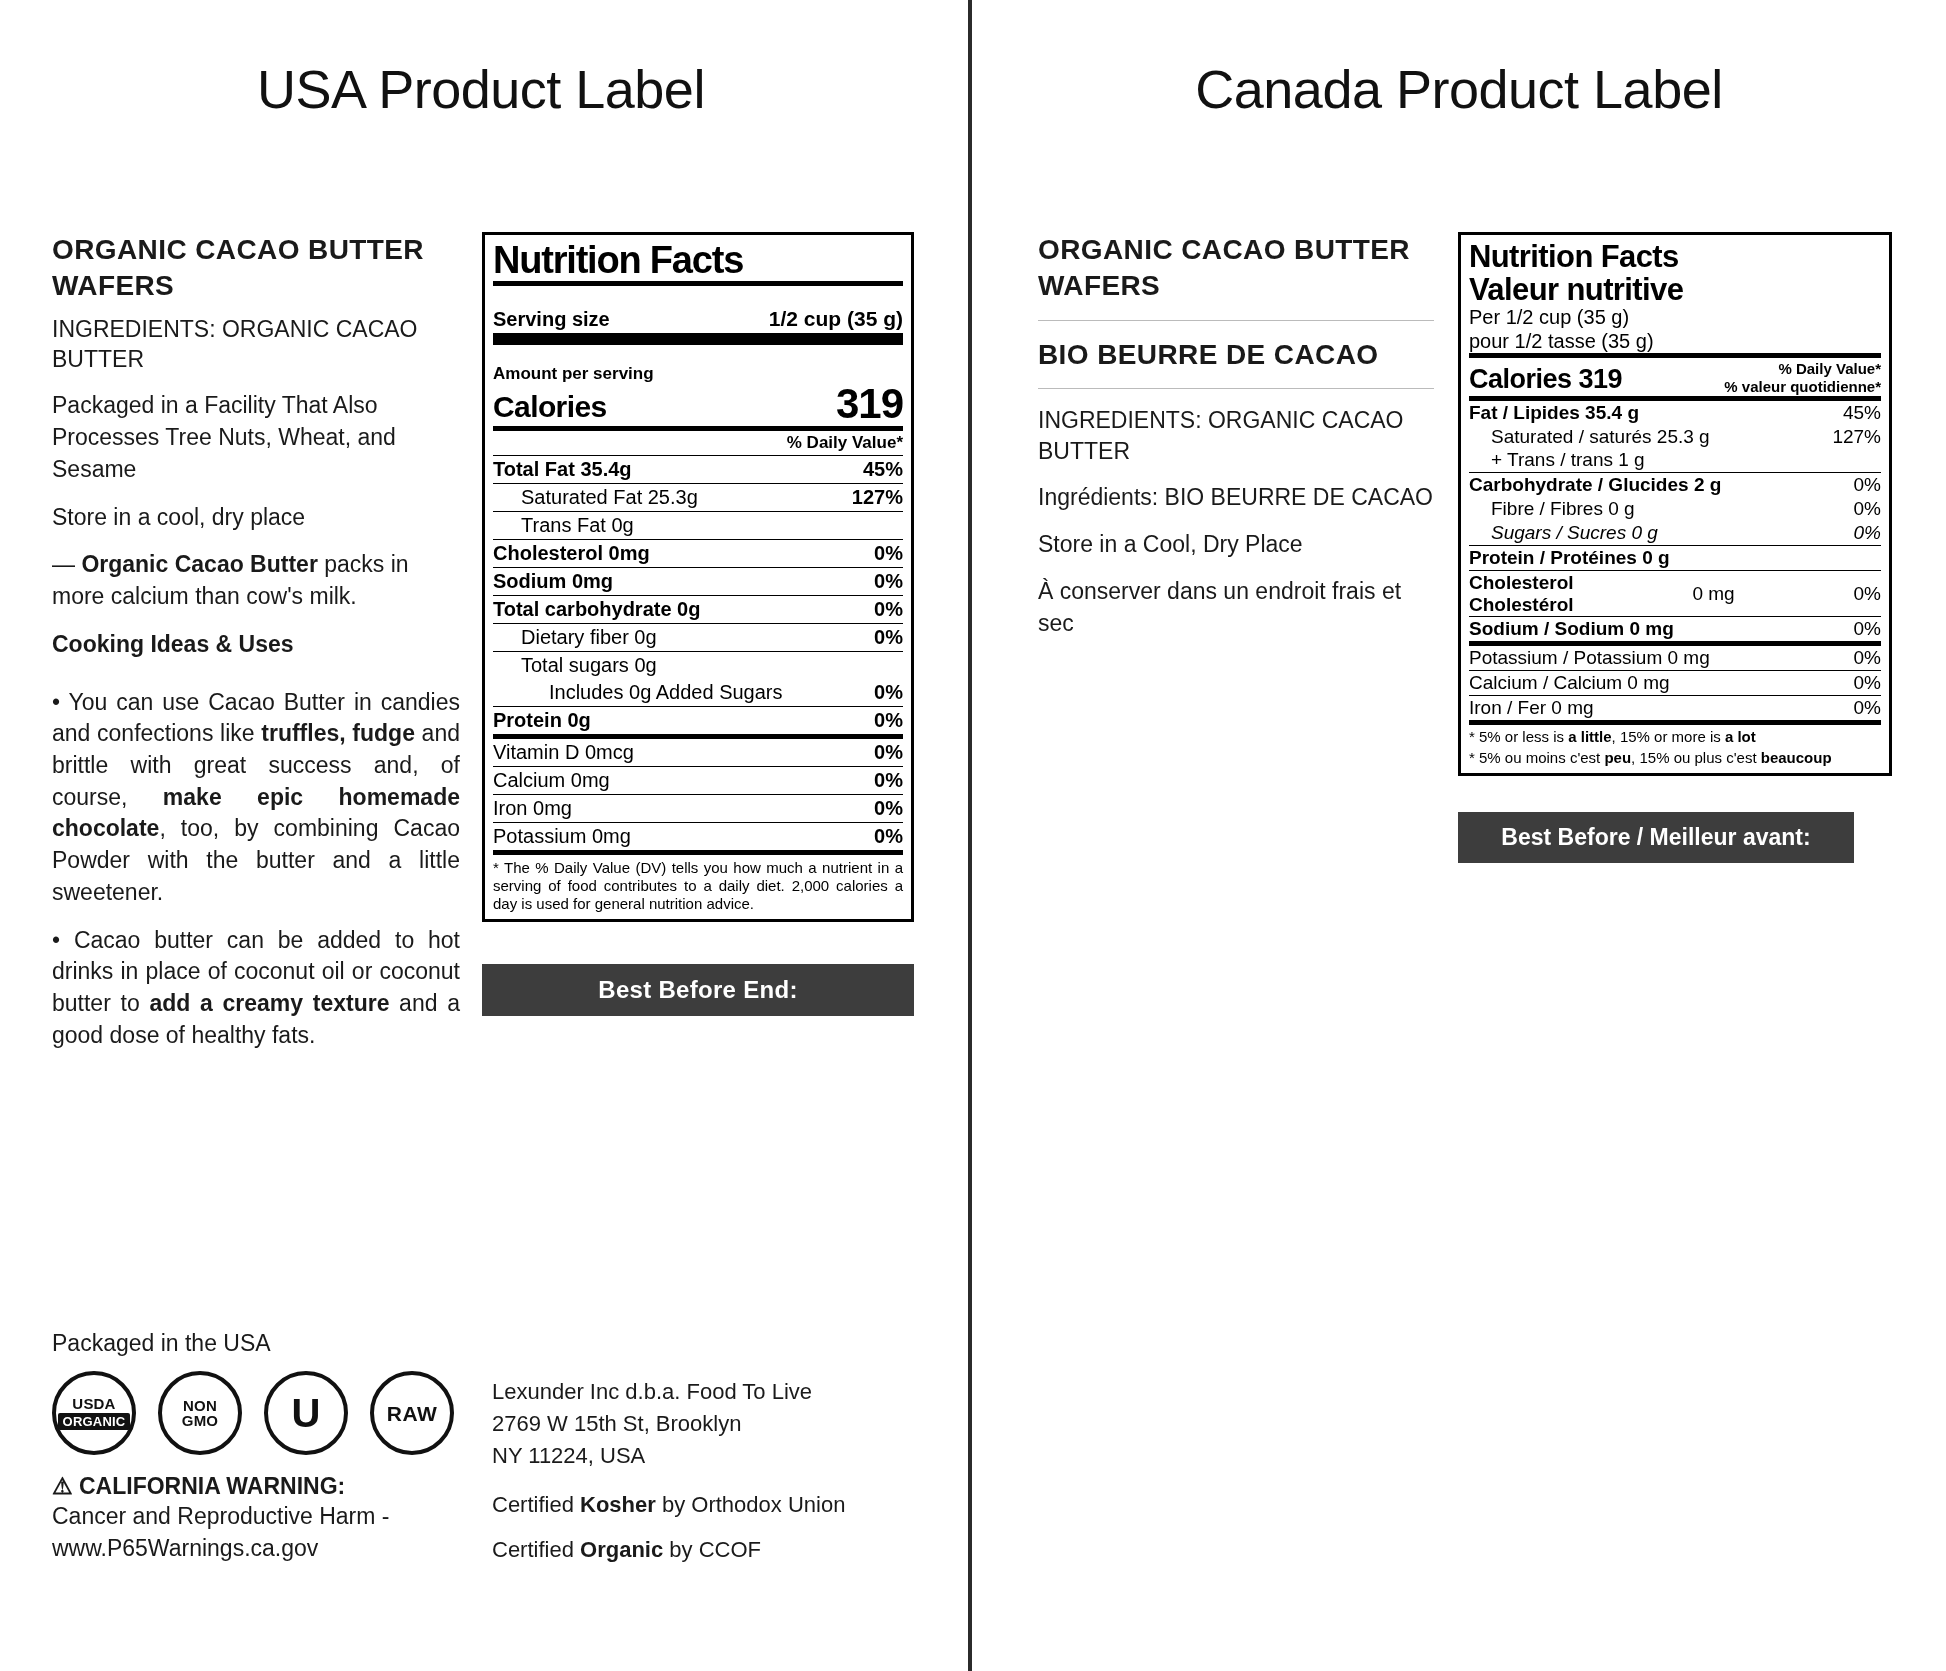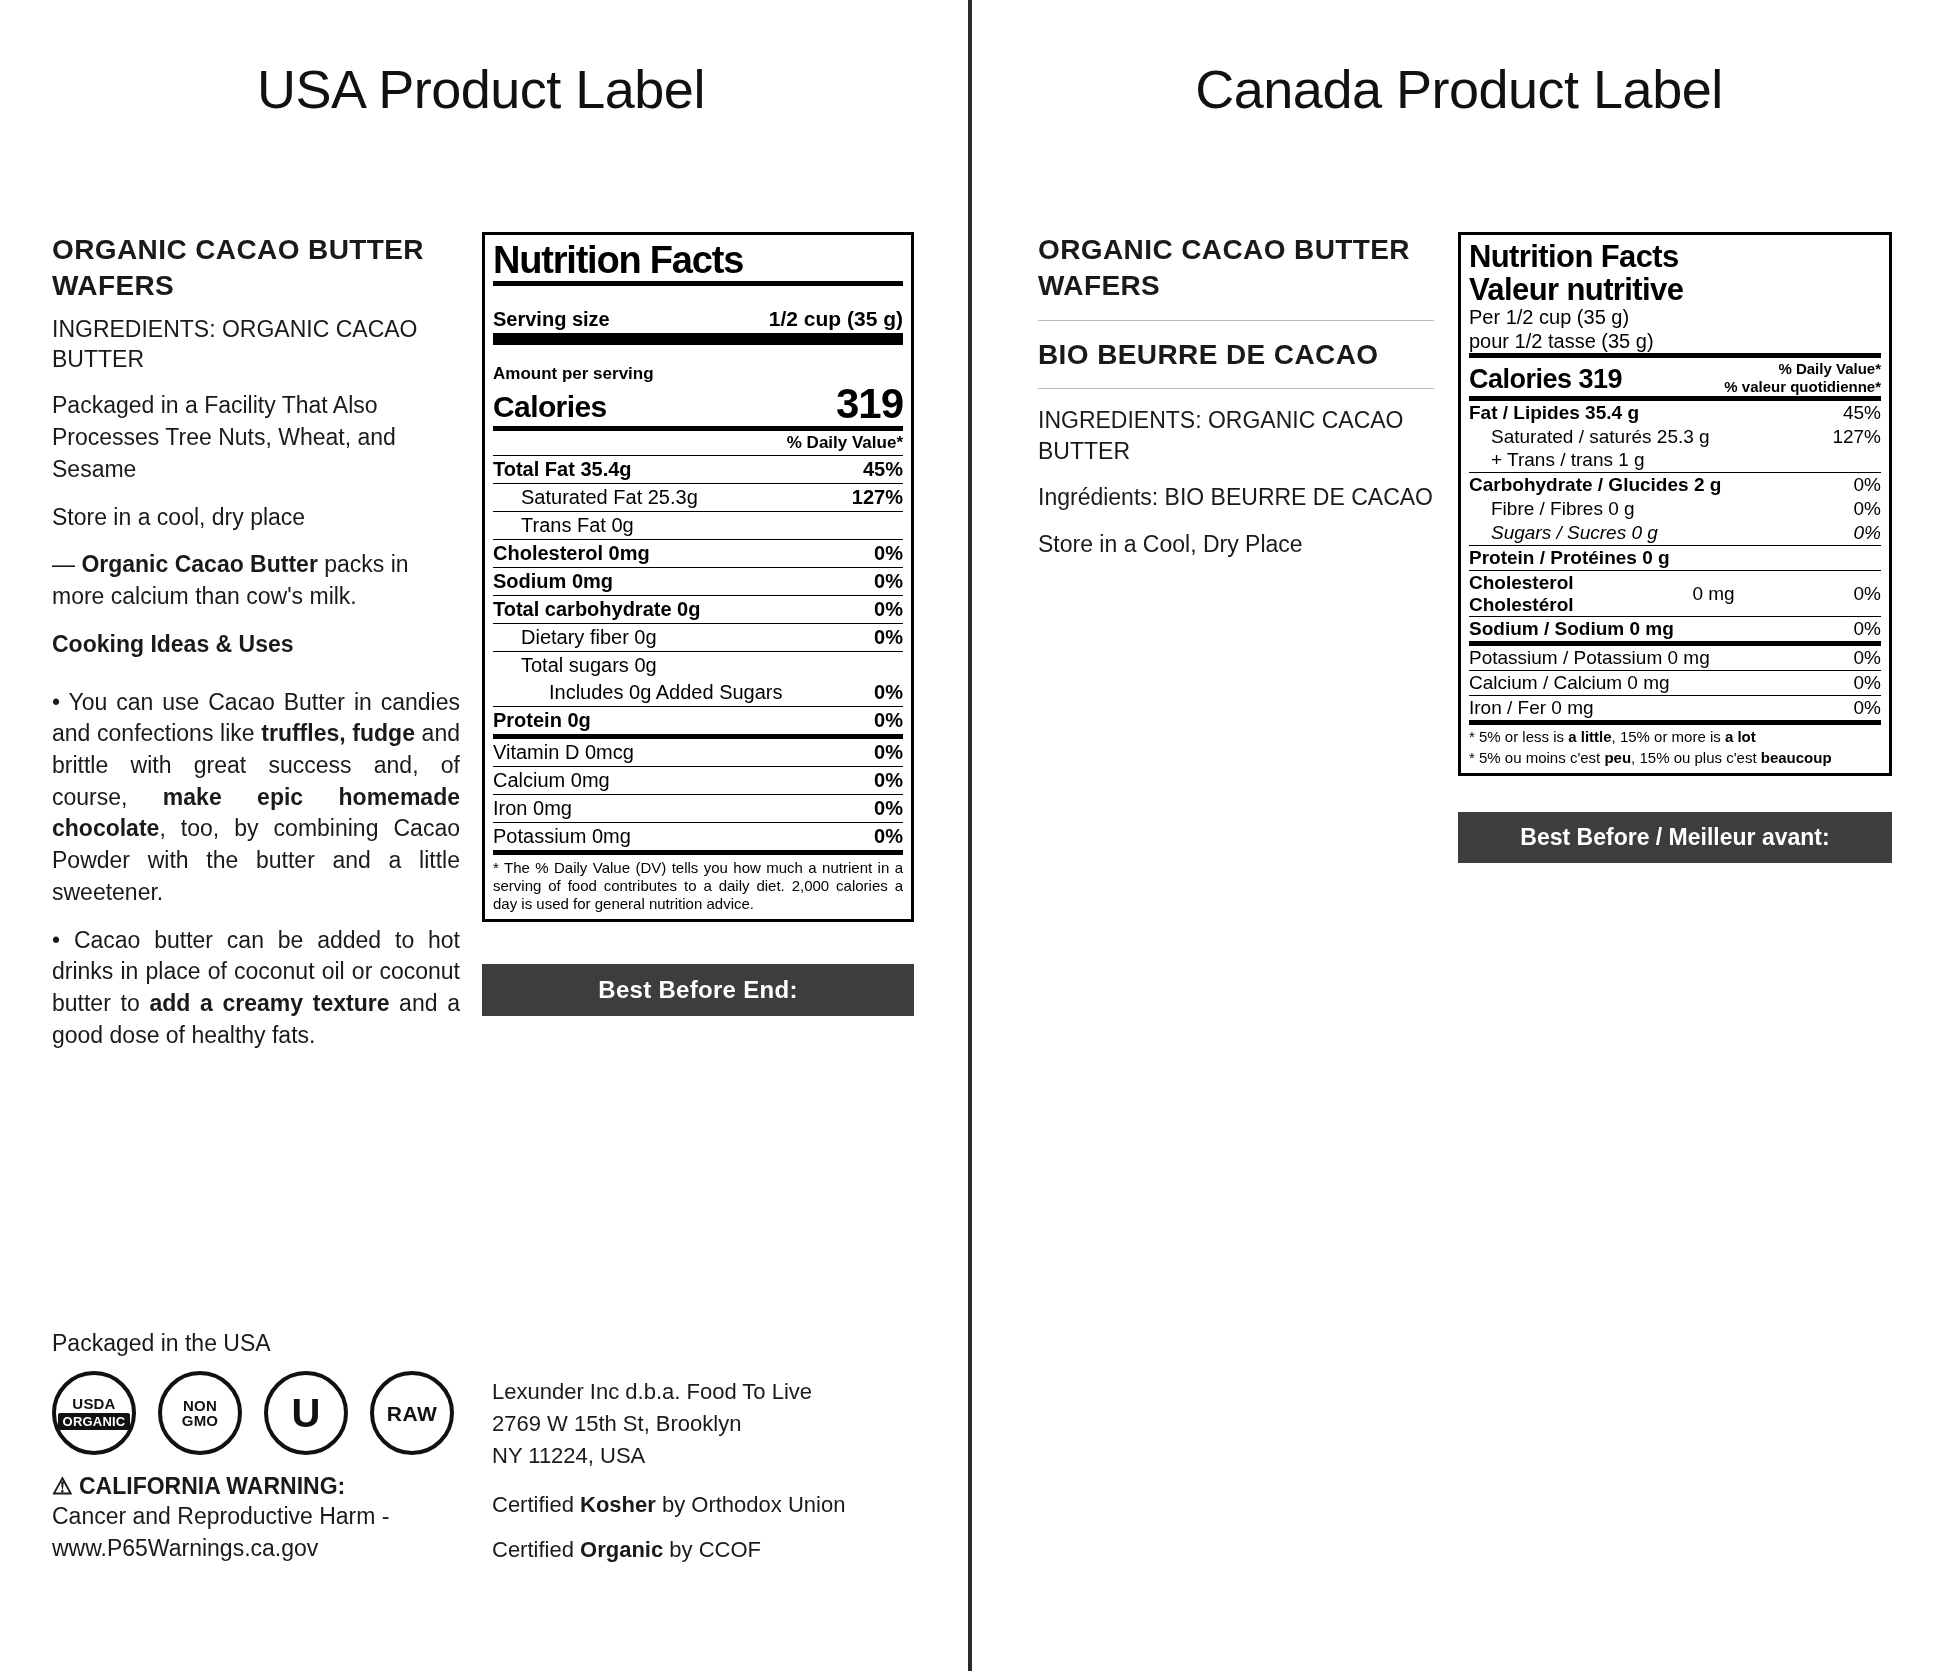--- a/index.html
+++ b/index.html
@@ -178,21 +178,21 @@
   .nf-ca-foot { font-size: 15px; line-height: 1.2; padding-top: 3px; }
   .nf-ca-foot b { font-weight: bold; }
   .bb-bar-ca {
     background: #3d3d3d;
     color: #fff;
     font-weight: bold;
     font-size: 23px;
     text-align: center;
     padding: 12px 0;
     margin-top: 36px;
-    width: 434px;
+    width: 396px;
   }
 
   
   .usa-footer {
     position: absolute;
     left: 52px;
     top: 1330px;
     width: 880px;
     display: flex;
   }
@@ -416,20 +416,21 @@
         <div class="ing-line">
           <b>INGREDIENTS:</b>
           <span>ORGANIC CACAO BUTTER</span>
         </div>
         <div class="ing-line">
           <b>Ingrédients:</b>
           <span>BIO BEURRE DE CACAO</span>
         </div>
 
         <div class="para">Store in a Cool, Dry Place</div>
+        <div class="para">À conserver dans un endroit frais et sec</div>
       </div>
 
       <div class="can-right">
         <div class="nf-ca">
           <div class="nf-ca-title">Nutrition Facts</div>
           <div class="nf-ca-title">Valeur nutritive</div>
           <div class="nf-ca-sub">Per 1/2 cup (35 g)</div>
           <div class="nf-ca-sub">pour 1/2 tasse (35 g)</div>
           <div class="rule-med"></div>
           <div class="nf-ca-calrow">

